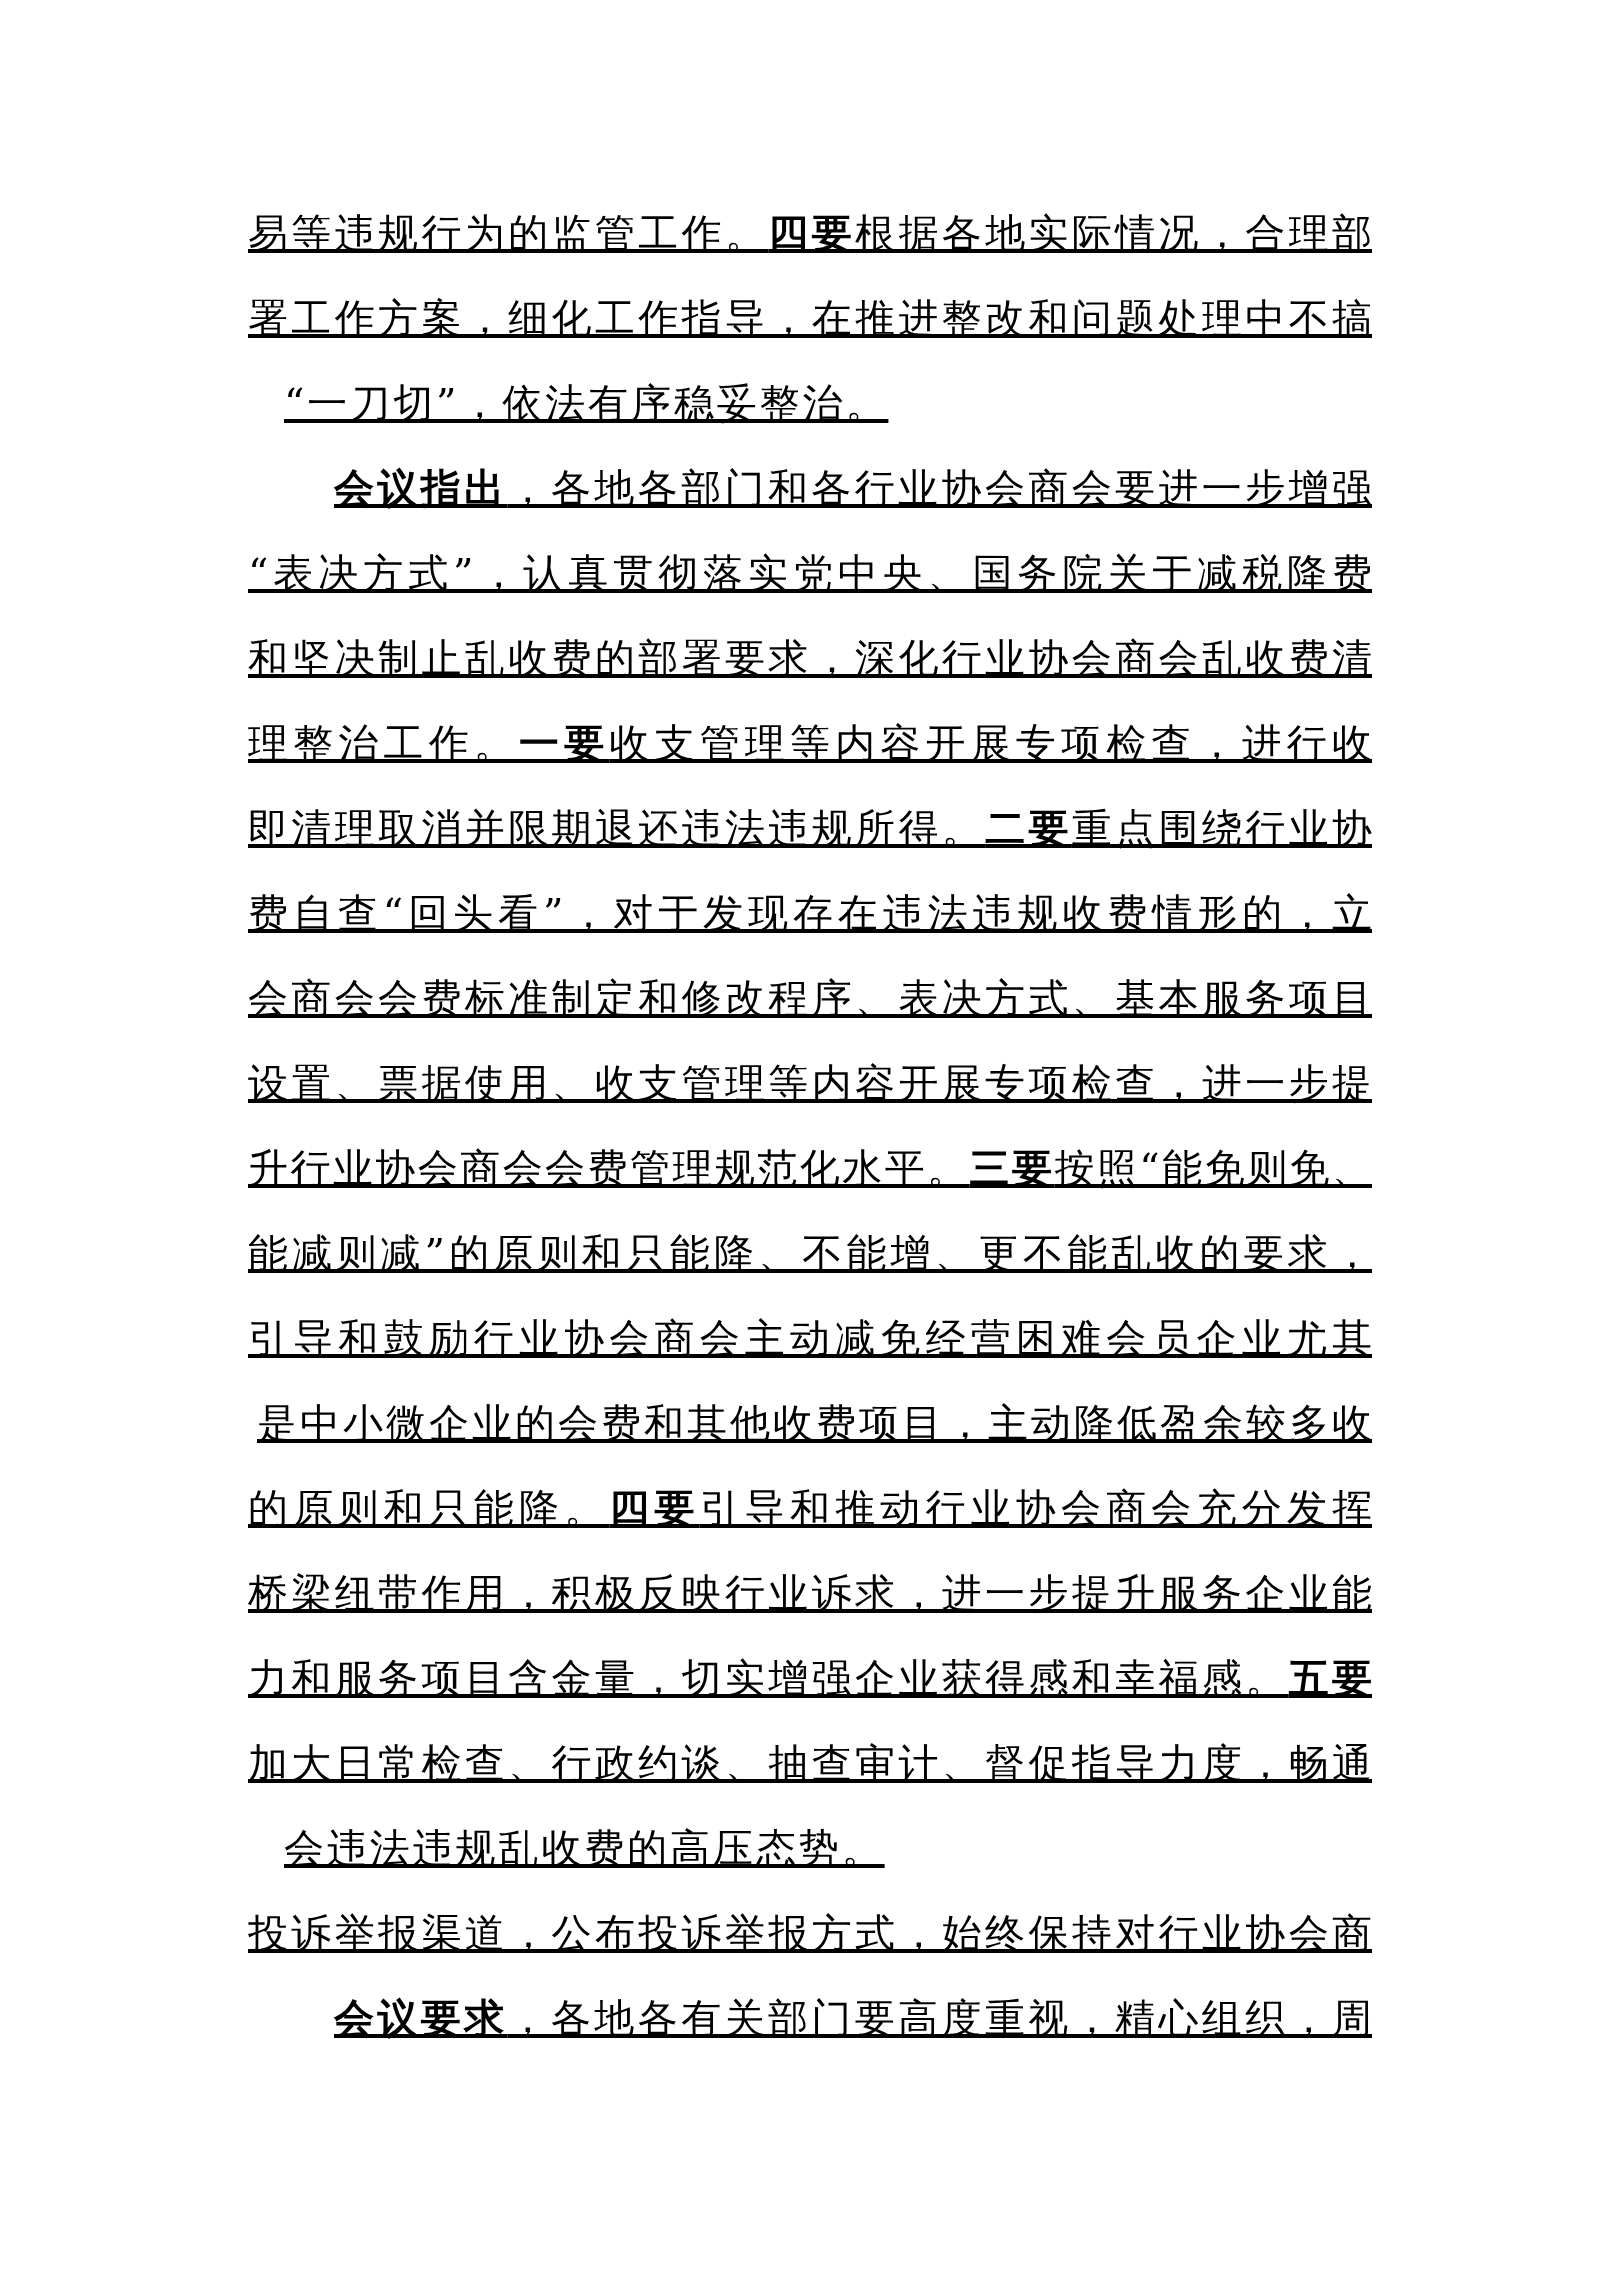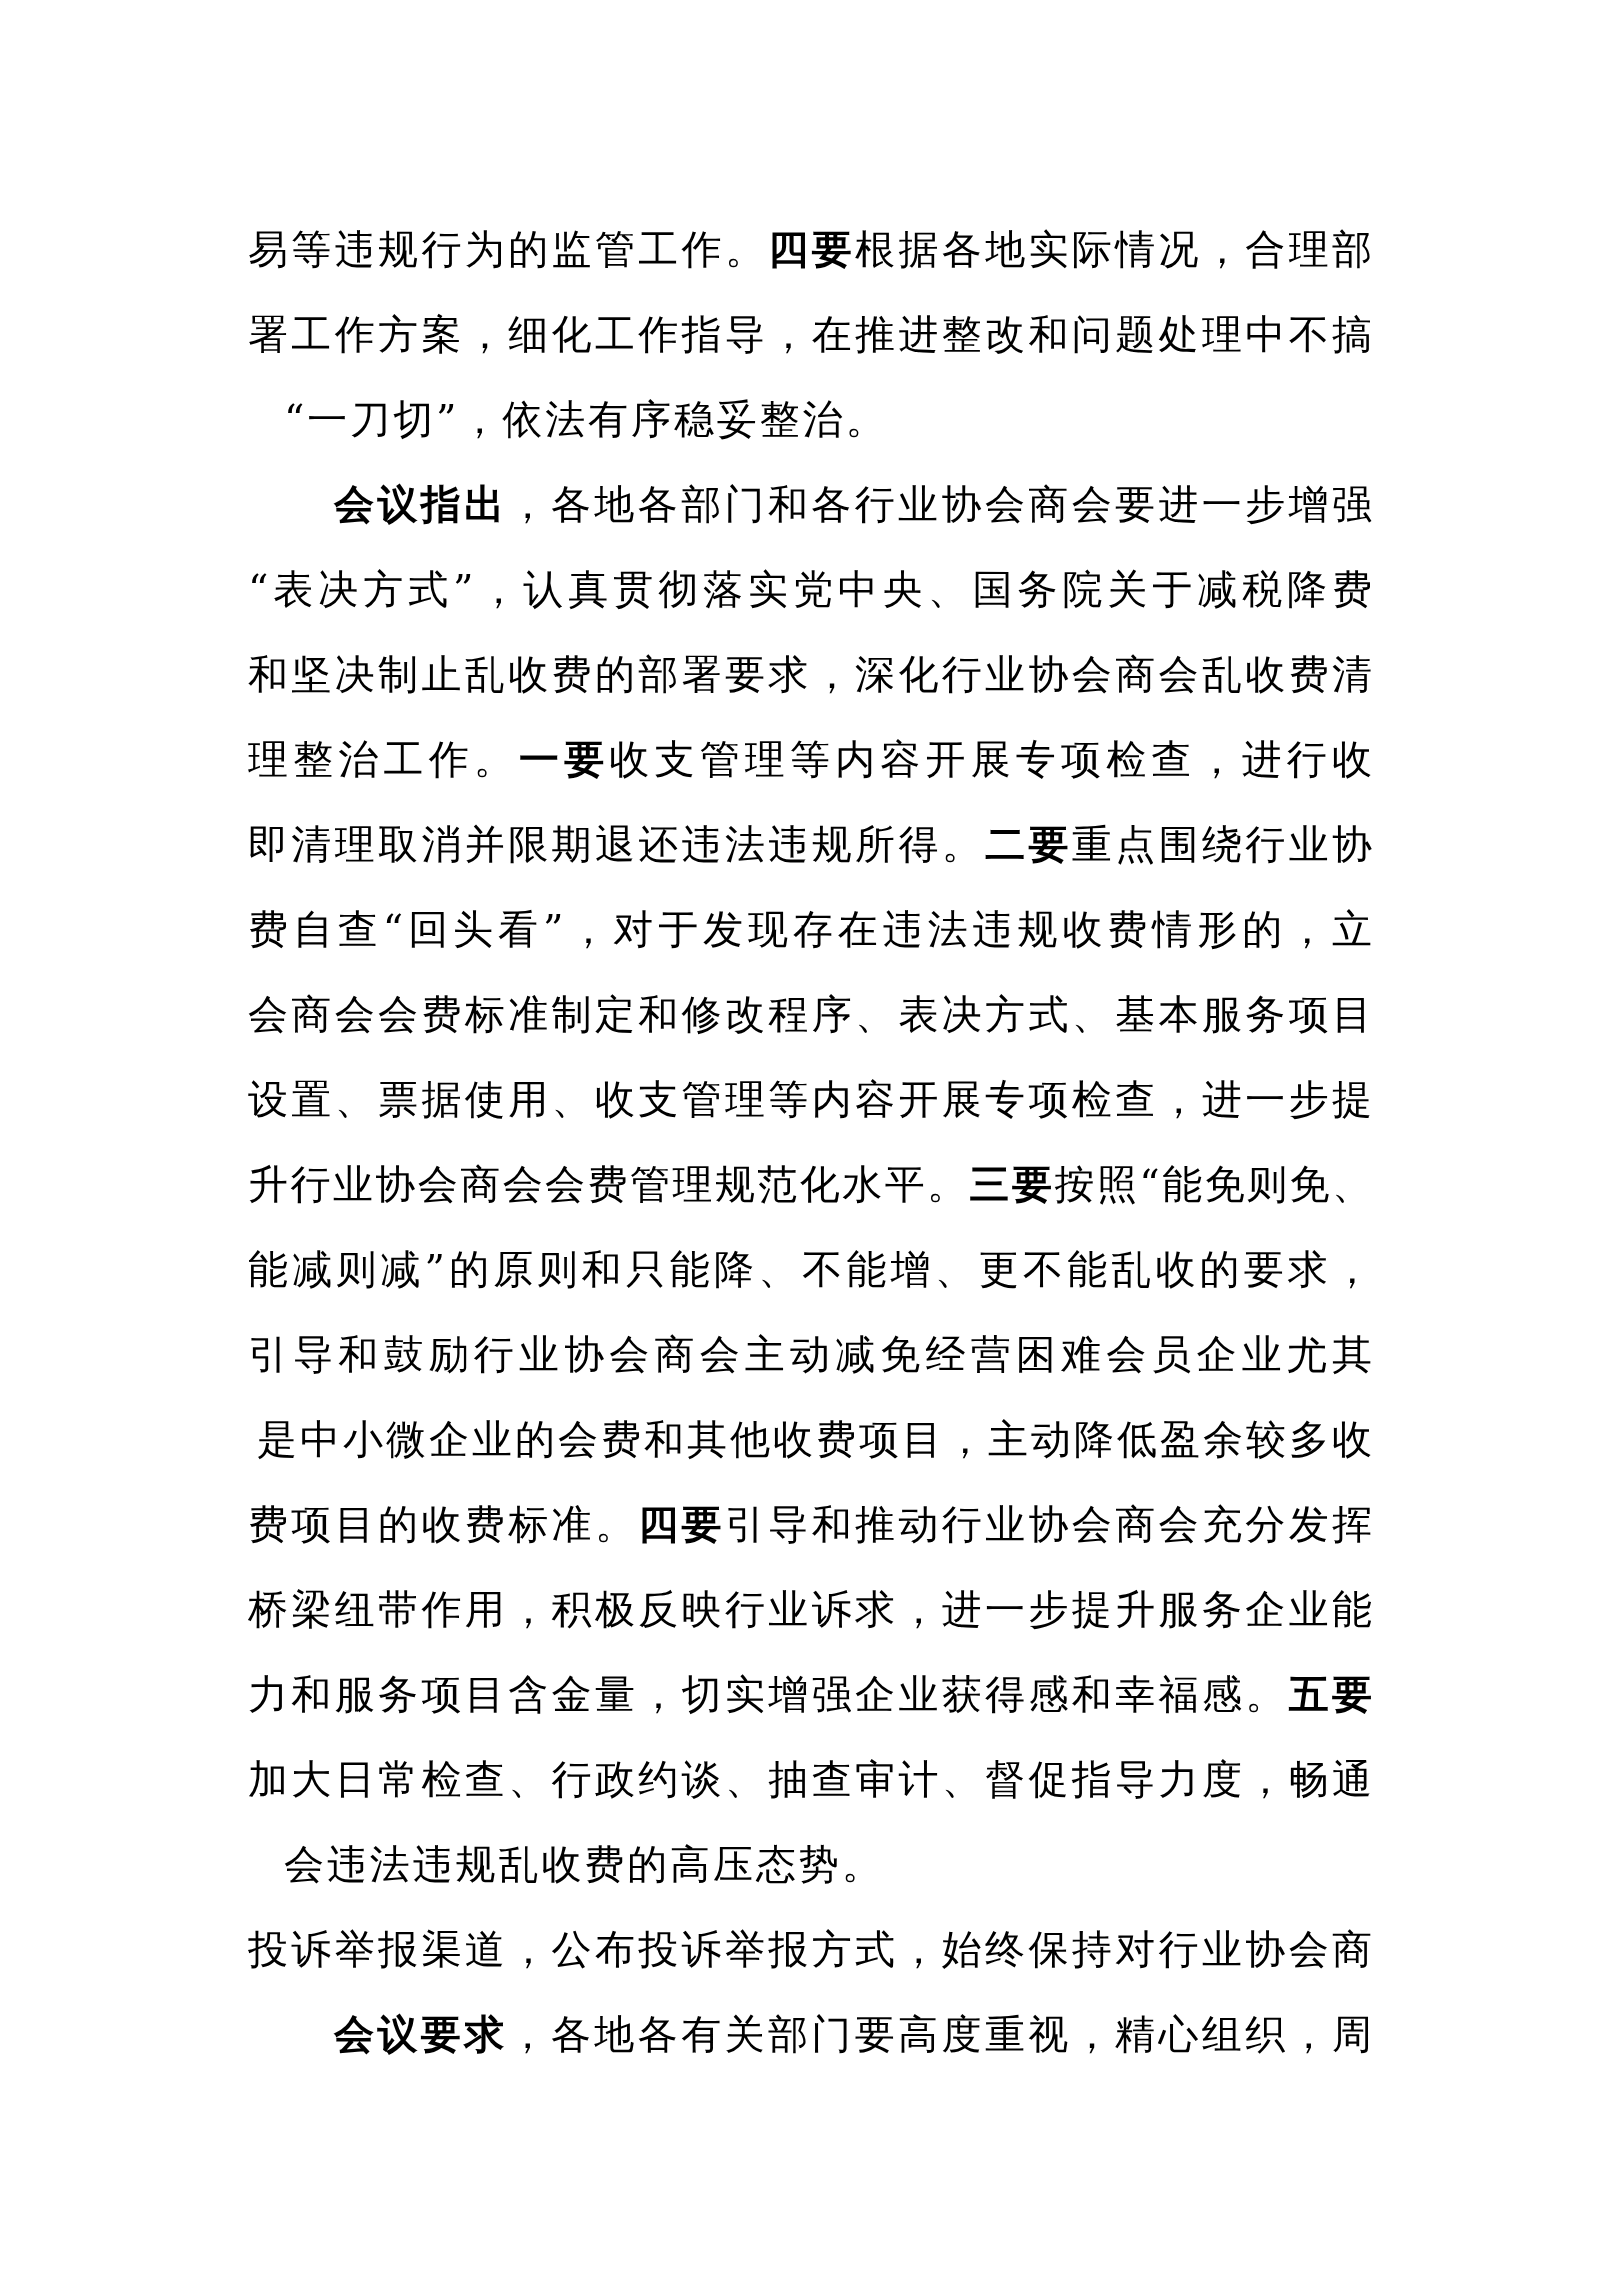--- a/index.html
+++ b/index.html
@@ -26,25 +26,26 @@
       left: 248px;
       top: 210px;
       width: 1124px;
       color: #000000;
       font-family: "DejaVu Serif", "Liberation Serif", serif;
       font-size: 40px;
       font-weight: normal;
     }
     .line {
       height: 85px;
-      line-height: 78px;
+      line-height: 46px;
       white-space: nowrap;
       text-align: justify;
       text-align-last: justify;
       overflow: hidden;
+      text-decoration: underline;
     }
     .line.last {
       text-align-last: left;
       letter-spacing: 2.9px;
       margin-left: 36px;
     }
     .line.indent {
       padding-left: 86px;
     }
     .bold {
@@ -67,21 +68,21 @@
         <div class="line" style="letter-spacing: 0px;"><span>和坚决制止乱收费的部署要求，深化行业协会商会乱收费清</span></div>
         <div class="line" style="letter-spacing: 0px;"><span>理整治工作。</span><span class="bold">一要</span><span>收支管理等内容开展专项检查，进行收</span></div>
         <div class="line" style="letter-spacing: 0px;"><span>即清理取消并限期退还违法违规所得。</span><span class="bold">二要</span><span>重点围绕行业协</span></div>
         <div class="line" style="letter-spacing: 0px;"><span>费自查“回头看”，对于发现存在违法违规收费情形的，立</span></div>
         <div class="line" style="letter-spacing: 0px;"><span>会商会会费标准制定和修改程序、表决方式、基本服务项目</span></div>
         <div class="line" style="letter-spacing: 0px;"><span>设置、票据使用、收支管理等内容开展专项检查，进一步提</span></div>
         <div class="line" style="letter-spacing: 0px;"><span>升行业协会商会会费管理规范化水平。</span><span class="bold">三要</span><span>按照“能免则免、</span></div>
         <div class="line" style="letter-spacing: 0px;"><span>能减则减”的原则和只能降、不能增、更不能乱收的要求，</span></div>
         <div class="line" style="letter-spacing: 0px;"><span>引导和鼓励行业协会商会主动减免经营困难会员企业尤其</span></div>
         <div class="line" style="letter-spacing: 0px; margin-left: 9px;"><span>是中小微企业的会费和其他收费项目，主动降低盈余较多收</span></div>
-        <div class="line" style="letter-spacing: 0px;"><span>费项目的收费标准。</span><span class="bold">四要</span><span>引导和推动行业协会商会充分发挥</span></div>
+        <div class="line" style="letter-spacing: 0px;"><span>的原则和只能降。</span><span class="bold">四要</span><span>引导和推动行业协会商会充分发挥</span></div>
         <div class="line" style="letter-spacing: 0px;"><span>桥梁纽带作用，积极反映行业诉求，进一步提升服务企业能</span></div>
         <div class="line" style="letter-spacing: 0px;"><span>力和服务项目含金量，切实增强企业获得感和幸福感。</span><span class="bold">五要</span></div>
         <div class="line" style="letter-spacing: 0px;"><span>加大日常检查、行政约谈、抽查审计、督促指导力度，畅通</span></div>
         <div class="line last"><span>会违法违规乱收费的高压态势。</span></div>
         <div class="line" style="letter-spacing: 0px;"><span>投诉举报渠道，公布投诉举报方式，始终保持对行业协会商</span></div>
       </div>
       <div class="paragraph">
         <div class="line indent" style="letter-spacing: 0px;"><span class="bold">会议要求</span><span>，各地各有关部门要高度重视，精心组织，周</span></div>
       </div>
     </div>

